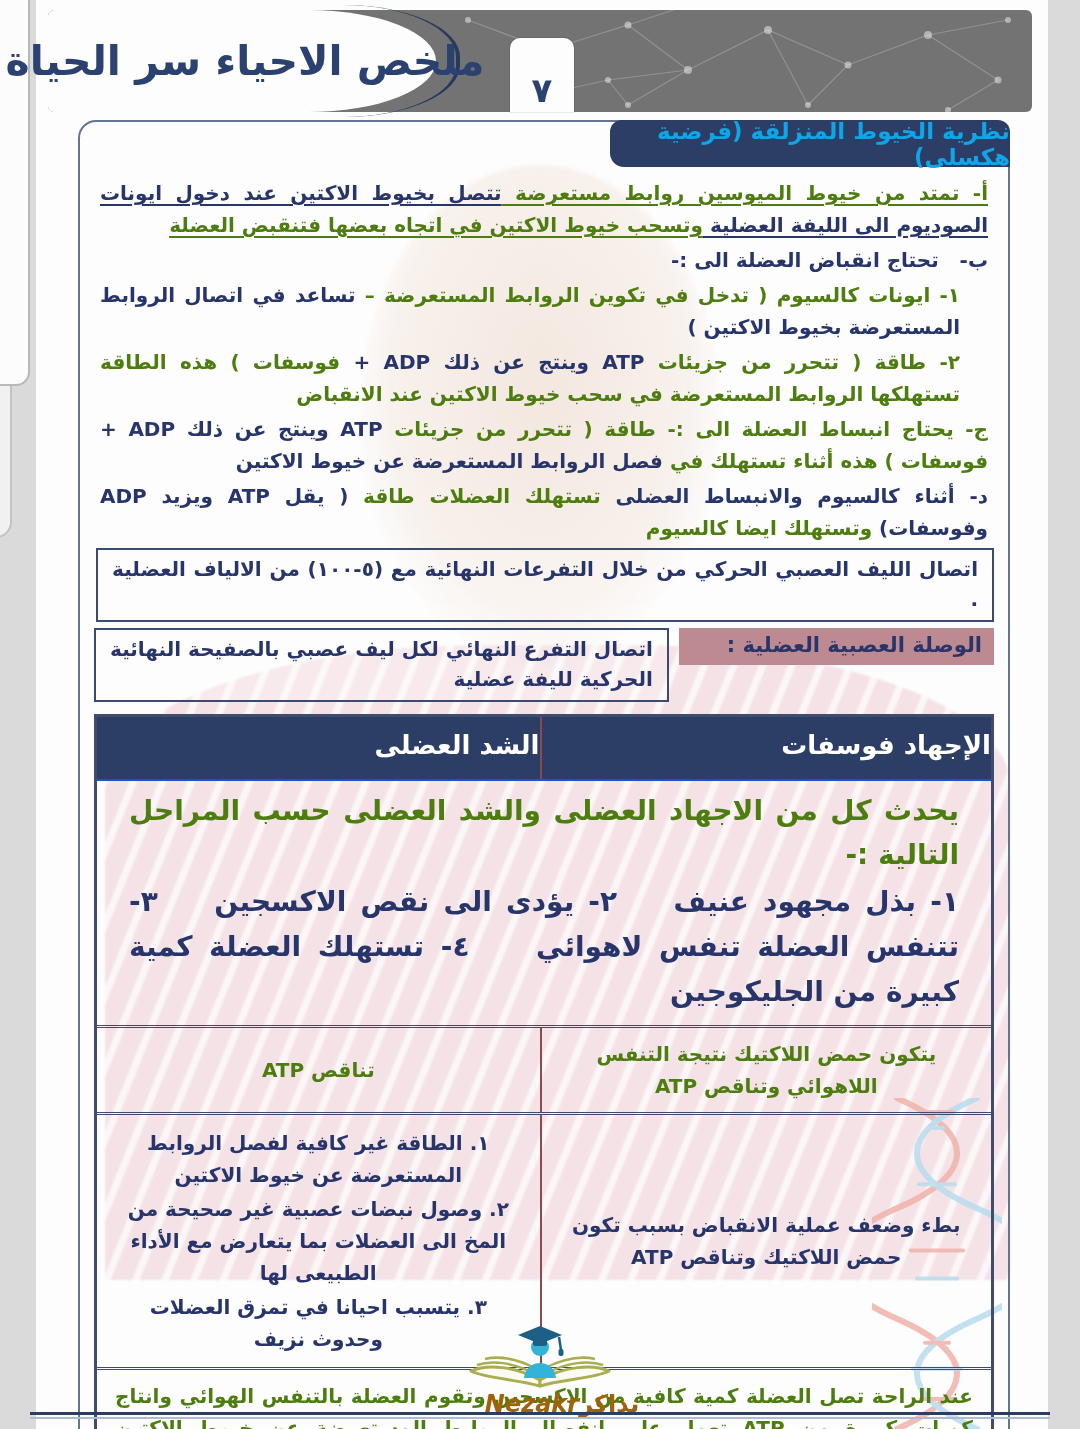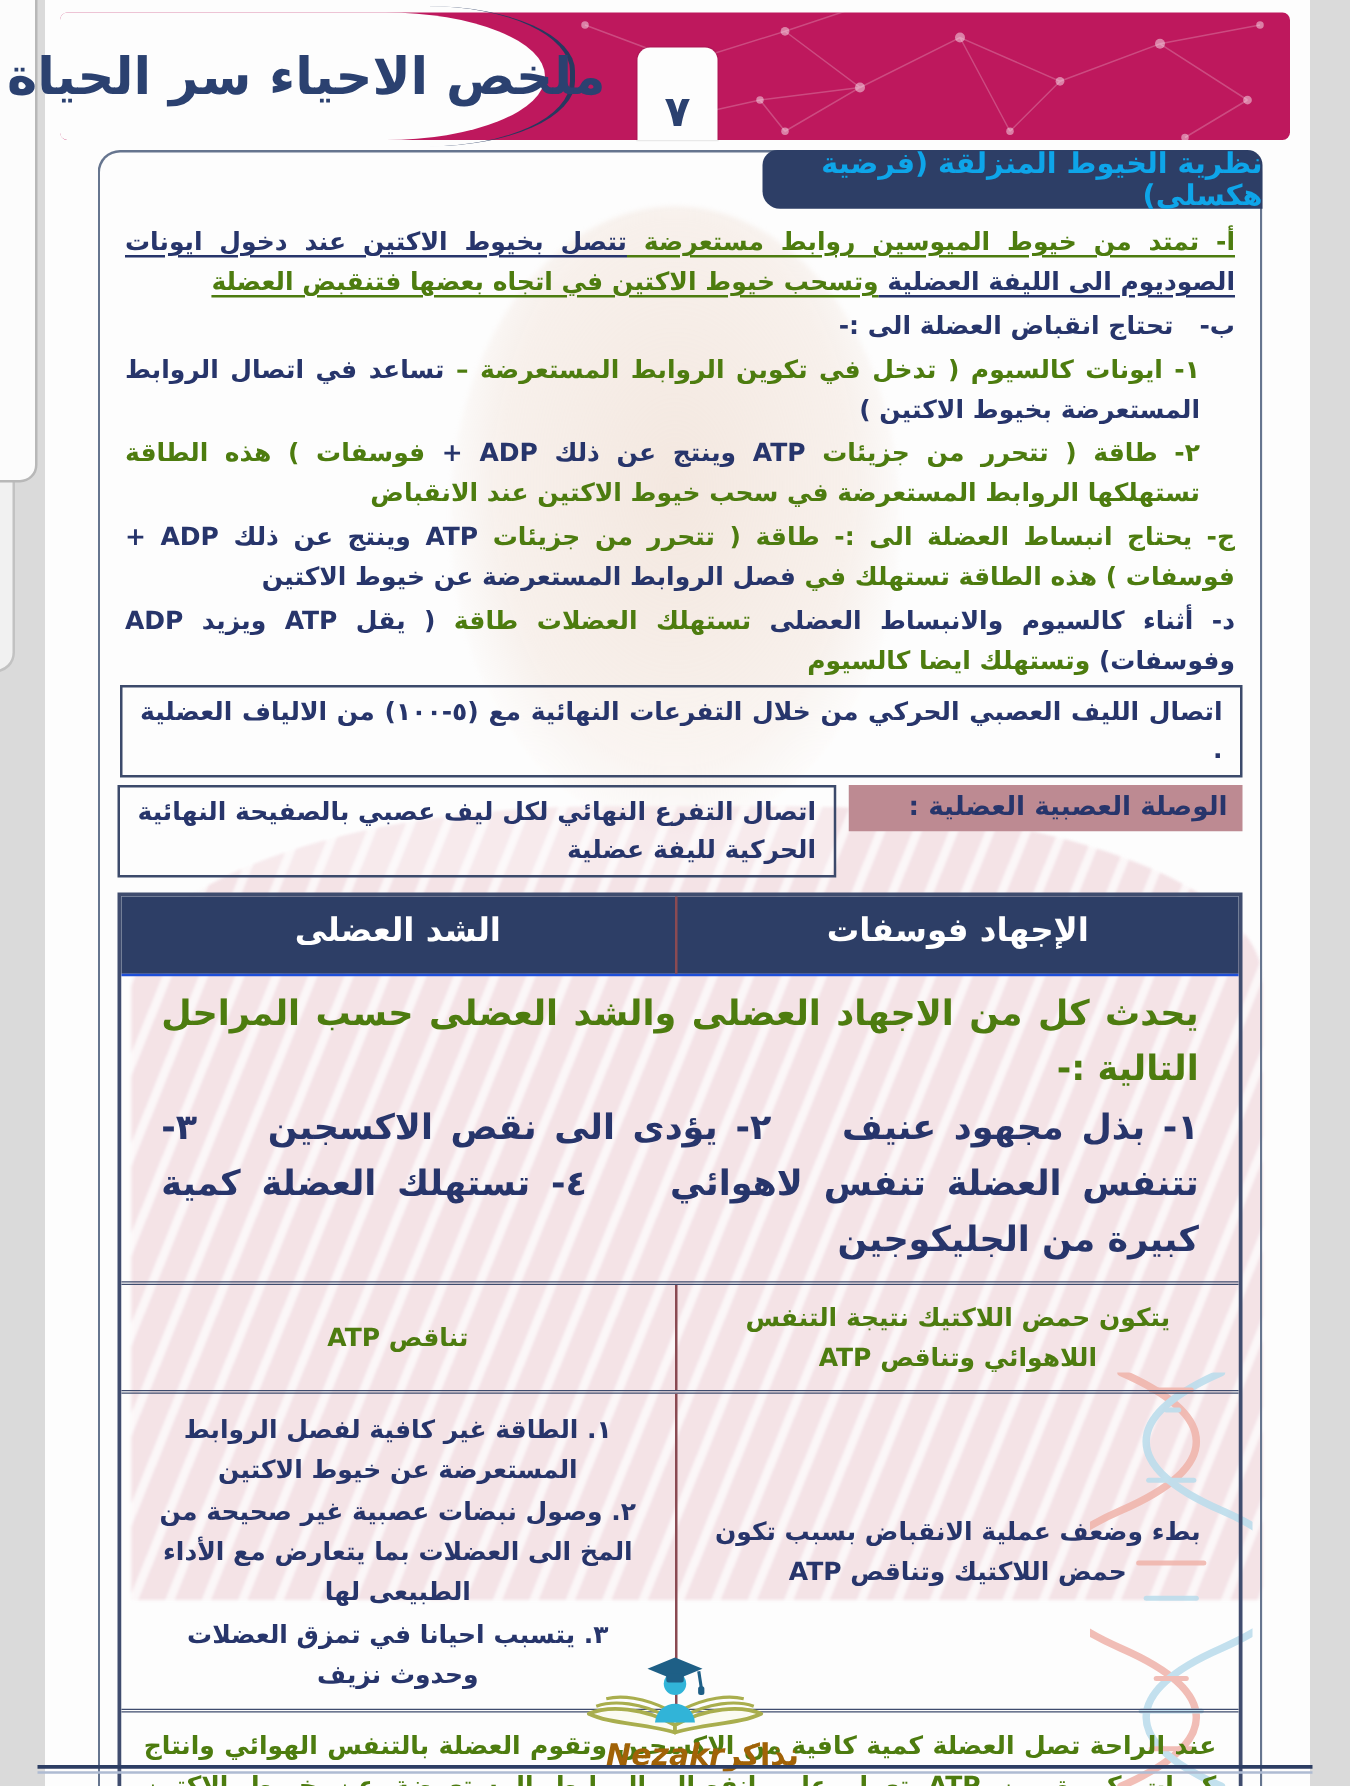--- a/index.html
+++ b/index.html
@@ -28,21 +28,21 @@
     position:absolute; left:105px; top:645px; width:905px; height:635px;
     background:repeating-linear-gradient(112deg,
       rgba(234,199,207,.58) 0 20px, rgba(250,241,243,.58) 20px 27px);
     border-radius:42% 42% 0 0 / 22% 22% 0 0;
     filter:blur(1.2px); opacity:.85;
   }
 
   
   .banner {
     position:absolute; left:48px; top:10px; width:984px; height:102px;
-    background:#be185d; border-radius:6px; z-index:3;
+    background:#737373; border-radius:6px; z-index:3;
   }
   .banner .net { position:absolute; inset:0; width:100%; height:100%; }
   .banner-label {
     position:absolute; left:0; top:0; width:388px; height:102px; background:#fdfdfd;
     border-top-left-radius:6px; border-bottom-left-radius:6px;
     border-top-right-radius:130px 52px; border-bottom-right-radius:130px 52px;
     display:flex; align-items:center; justify-content:center;
   }
   .banner-arc {
     position:absolute; left:296px; top:-5px; width:116px; height:112px;
@@ -93,21 +93,21 @@
     font-size:20px; color:#27356b; background:rgba(255,255,255,.25); line-height:1.5;
   }
   .def-box-a { margin:4px auto 6px 2px; }
   .def-row { display:flex; gap:10px; align-items:flex-start; margin:6px 0 10px; }
   .def-row .def-band { margin:0; flex:none;padding-left:48px; }
 
   
   .tbl { margin:12px 0 0; border:3px solid #3f4c6e; border-radius:0 0 18px 18px; overflow:hidden; }
   .tbl-head { display:grid; grid-template-columns:50.5% 49.5%; background:#2d3e66; }
   .tbl-head .hcell {
-    color:#fff; font-size:26px; font-weight:bold; text-align:center; padding:8px 0 12px;
+    color:#fff; font-size:26px; font-weight:bold; text-align:right; padding:8px 0 12px;
   }
   .tbl-head .hcell:first-child { border-left:2px solid #8a4a52; }
   .tbl-row-intro { border-top:2px solid #1d4ed8; padding:8px 32px 10px; font-size:28px; }
   .tbl-row-intro .line2 { margin-top:2px; }
   .tbl-grid { display:grid; grid-template-columns:50.5% 49.5%; border-top:3px double #3f4c6e; }
   .tbl-grid .cr { border-left:2px solid #8a4a52; }
   .tbl-grid .cell { padding:10px 14px; font-size:20px; text-align:center; }
   .cell.vcenter { display:flex; flex-direction:column; justify-content:center; }
   .cause-item { margin:2px 0; }
   .tbl-row-rest {
@@ -179,21 +179,21 @@
     <div class="content-body">
 
       <p class="para"><span class="red u">أ- تمتد من خيوط الميوسين روابط مستعرضة </span><span class="navy u">تتصل بخيوط الاكتين عند دخول ايونات الصوديوم الى الليفة العضلية </span><span class="red u">وتسحب خيوط الاكتين في اتجاه بعضها فتنقبض العضلة</span></p>
 
       <p class="para navy">ب- &nbsp; تحتاج انقباض العضلة الى :-</p>
 
       <p class="para indent"><span class="red">١- ايونات كالسيوم ( تدخل في تكوين الروابط المستعرضة – </span><span class="navy">تساعد في اتصال الروابط المستعرضة بخيوط الاكتين )</span></p>
 
       <p class="para indent"><span class="red">٢- طاقة ( تتحرر من جزيئات </span><span class="navy">ATP وينتج عن ذلك ADP + </span><span class="red">فوسفات ) هذه الطاقة تستهلكها الروابط المستعرضة في سحب خيوط الاكتين عند الانقباض</span></p>
 
-      <p class="para"><span class="red">ج- يحتاج انبساط العضلة الى :- طاقة ( تتحرر من جزيئات </span><span class="navy">ATP وينتج عن ذلك ADP + </span><span class="red">فوسفات ) هذه الطاقة تستهلك في </span><span class="navy">فصل الروابط المستعرضة عن خيوط الاكتين</span></p>
+      <p class="para"><span class="red">ج- يحتاج انبساط العضلة الى :- طاقة ( تتحرر من جزيئات </span><span class="navy">ATP وينتج عن ذلك ADP + </span><span class="red">فوسفات ) هذه أثناء تستهلك في </span><span class="navy">فصل الروابط المستعرضة عن خيوط الاكتين</span></p>
 
       <p class="para"><span class="navy">د- أثناء كالسيوم والانبساط العضلى </span><span class="red">تستهلك العضلات طاقة </span><span class="navy">( يقل ATP ويزيد ADP وفوسفات) </span><span class="red">وتستهلك ايضا كالسيوم</span></p>
 
       <div class="def-box def-box-a">اتصال الليف العصبي الحركي من خلال التفرعات النهائية مع ⁦(٥-١٠٠)⁩ من الالياف العضلية .</div>
 
       <div class="def-row">
         <span class="def-band">الوصلة العصبية العضلية :</span>
         <div class="def-box">اتصال التفرع النهائي لكل ليف عصبي بالصفيحة النهائية الحركية لليفة عضلية</div>
       </div>
 

